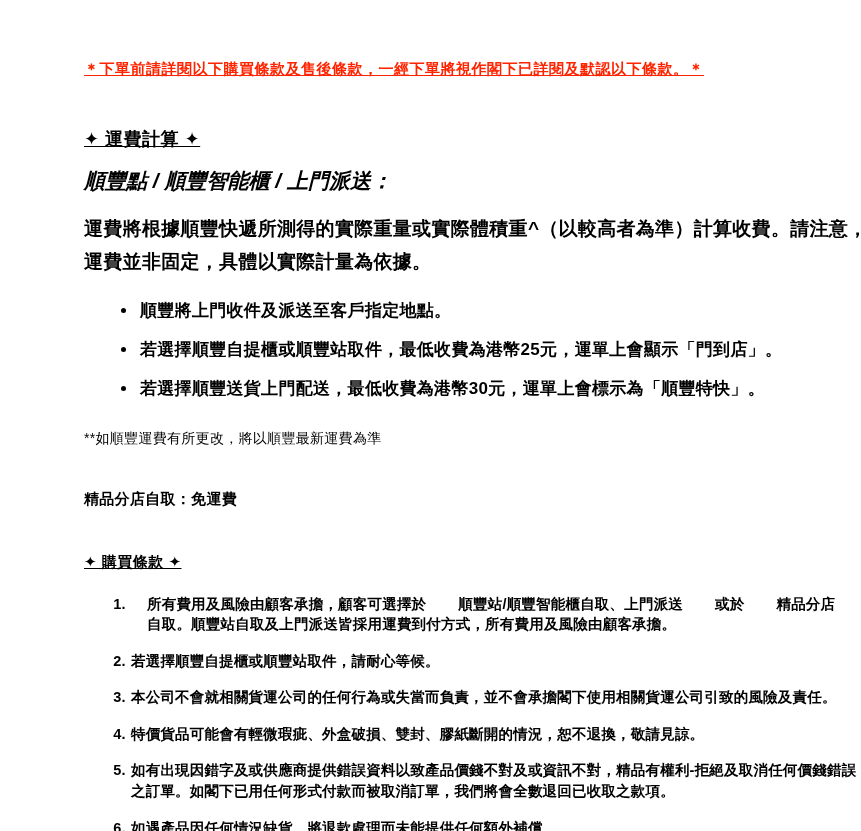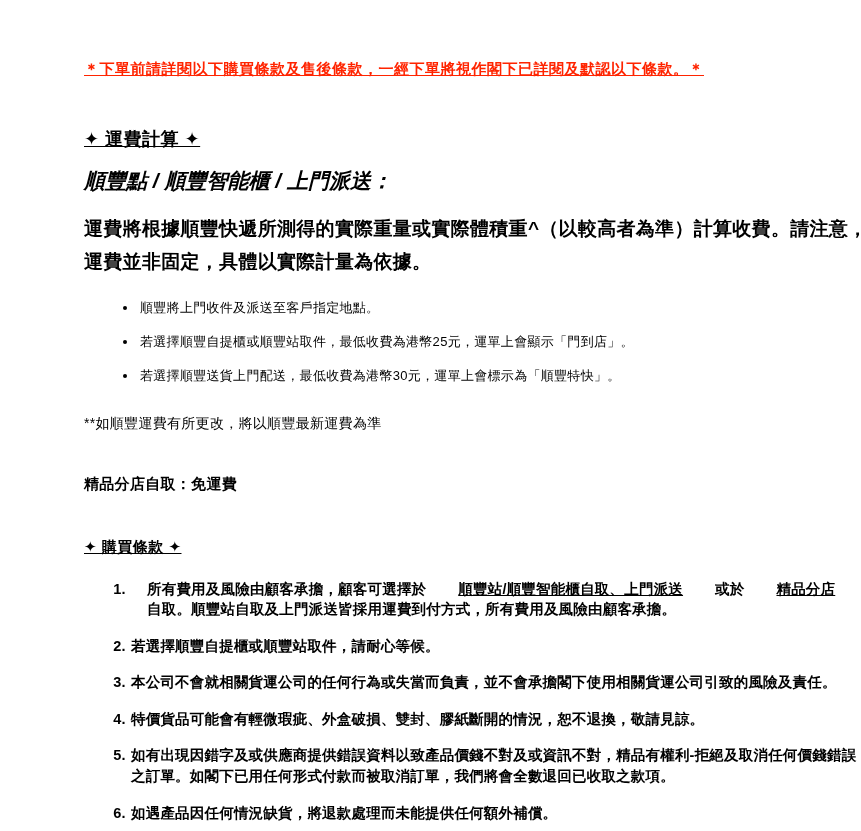--- a/index.html
+++ b/index.html
@@ -61,22 +61,22 @@
     font-weight: bold;
     margin-top: 22px;
     letter-spacing: 0.3px;
   }
   ul.bullet-list {
     margin-top: 20px;
     padding-left: 38px;
     list-style-type: disc;
   }
   ul.bullet-list li {
-    font-size: 13px;
-    font-weight: normal;
+    font-size: 17px;
+    font-weight: bold;
     margin-bottom: 16px;
     letter-spacing: 0.3px;
     padding-left: 2px;
   }
   .plain-note {
     font-size: 14px;
     font-weight: normal;
     margin-top: 30px;
     letter-spacing: 0.3px;
   }
@@ -98,21 +98,21 @@
     padding-left: 30px;
   }
   ol.terms-list li {
     font-size: 14.5px;
     font-weight: bold;
     line-height: 1.42;
     margin-bottom: 3px;
     letter-spacing: 0.2px;
     padding-left: 1px;
   }
-  .u { text-decoration: underline; }
+  .u { }
   .red-note {
     color: var(--note_orange);
     font-weight: bold;
   }
 </style>
 </head>
 <body>
 
 <div class="page">
 

